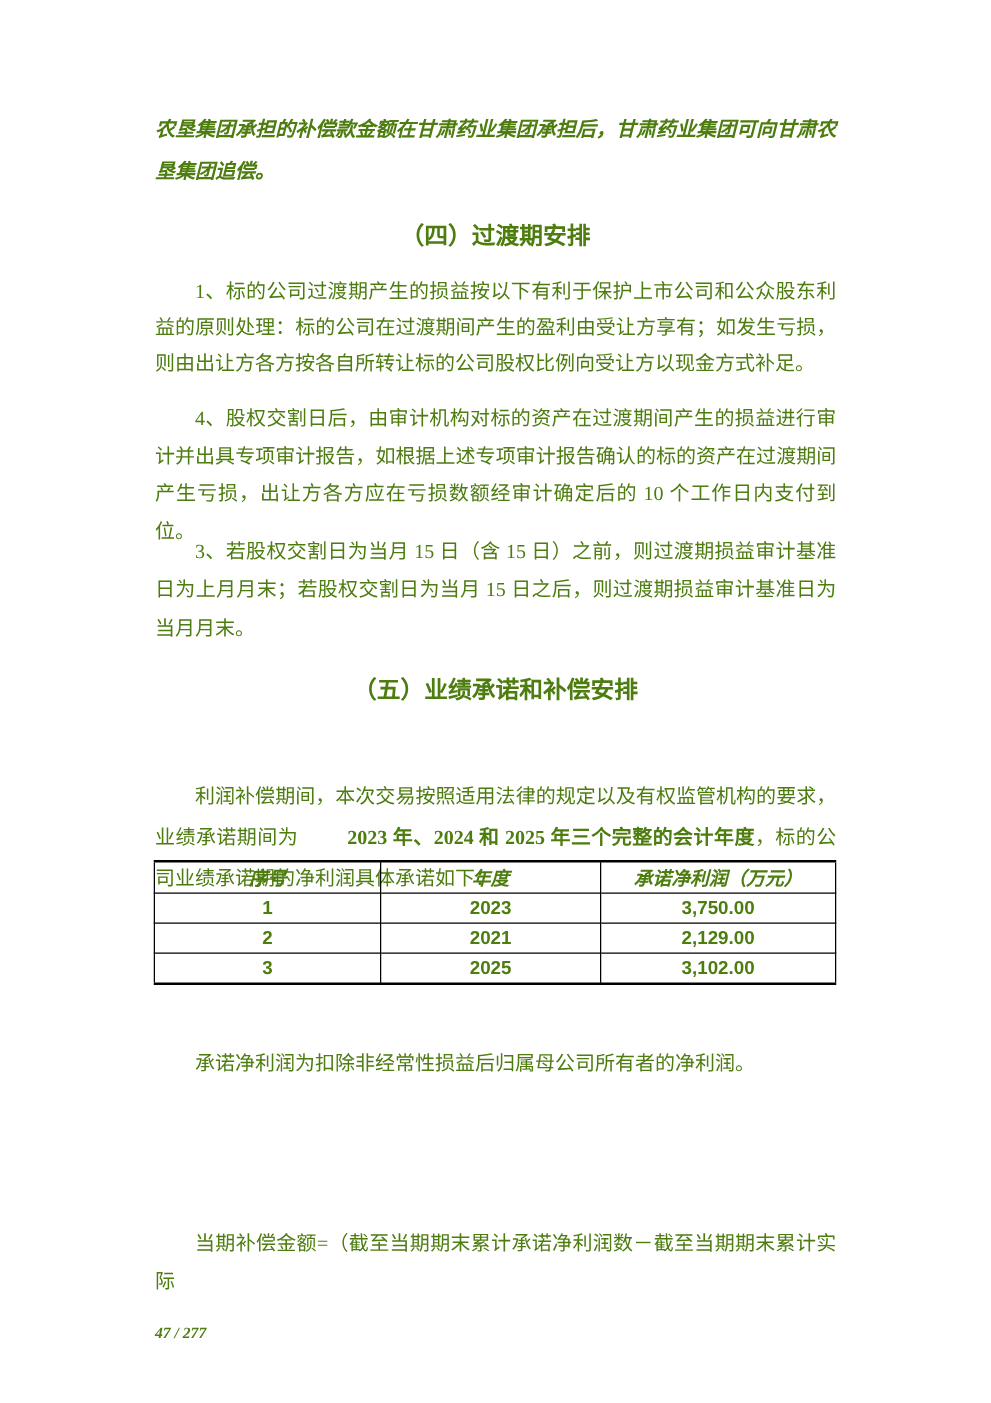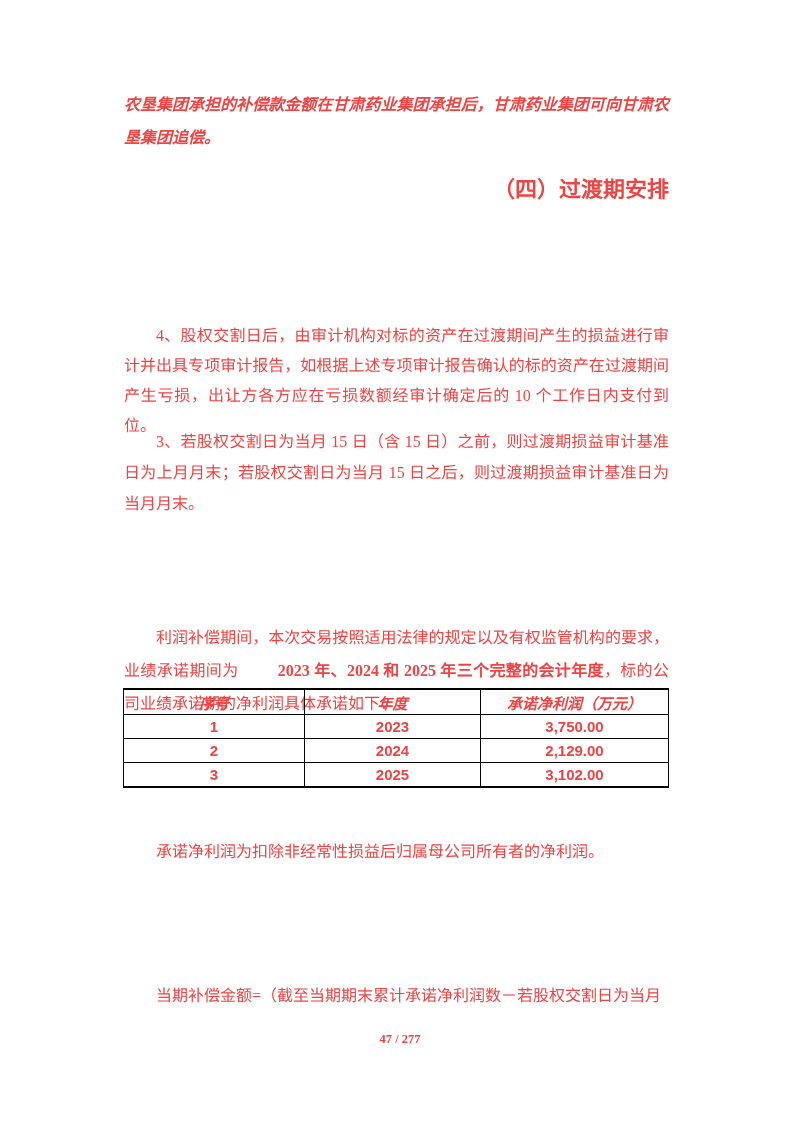--- a/index.html
+++ b/index.html
@@ -5,21 +5,21 @@
   html, body {
     margin: 0;
     padding: 0;
     background: #ffffff;
   }
   .page {
     position: relative;
     width: 793px;
     height: 1122px;
     background: #ffffff;
-    color: #ef4444;
+    color: #4d7c0f;
     font-family: "Liberation Serif", "DejaVu Serif", serif;
     overflow: hidden;
   }
   .block {
     position: absolute;
     left: 124px;
     width: 545px;
     margin: 0;
   }
   
@@ -27,23 +27,23 @@
     top: 88px;
     font-size: 16px;
     line-height: 33px;
     font-weight: bold;
     font-style: italic;
     text-align: justify;
   }
   .heading {
     font-family: "Liberation Sans", "DejaVu Sans", sans-serif;
     font-weight: bold;
-    font-size: 22px;
+    font-size: 19px;
     line-height: 26px;
-    text-align: right;
+    text-align: center;
   }
   .h4pos { top: 177px; }
   .h5pos { top: 540px; }
   .body {
     font-size: 16px;
     text-align: justify;
     text-indent: 2em;
   }
   .p1 { top: 219px; line-height: 29px; }
   .p2 { top: 321px; line-height: 30px; }
@@ -84,42 +84,45 @@
   }
   .promise-table td {
     height: 23px;
     font-family: "Liberation Sans", "DejaVu Sans", sans-serif;
     font-weight: bold;
     font-size: 15px;
   }
   .pagenum {
     position: absolute;
     left: 124px;
-    top: 1030px;
+    top: 1057px;
     width: 552px;
-    text-align: center;
+    text-align: left;
     font-size: 12.5px;
     font-weight: bold;
     line-height: 18px;
+    font-style: italic;
   }
 </style>
 </head>
 <body>
 
 <div class="page">
 
   <p class="block intro">农垦集团承担的补偿款金额在甘肃药业集团承担后，甘肃药业集团可向甘肃农垦集团追偿。</p>
 
   <h2 class="block heading h4pos">（四）过渡期安排</h2>
 
+  <p class="block body p1">1、标的公司过渡期产生的损益按以下有利于保护上市公司和公众股东利益的原则处理：标的公司在过渡期间产生的盈利由受让方享有；如发生亏损，则由出让方各方按各自所转让标的公司股权比例向受让方以现金方式补足。</p>
 
   <p class="block body p2">4、股权交割日后，由审计机构对标的资产在过渡期间产生的损益进行审计并出具专项审计报告，如根据上述专项审计报告确认的标的资产在过渡期间产生亏损，出让方各方应在亏损数额经审计确定后的 10 个工作日内支付到位。</p>
 
   <p class="block body p3">3、若股权交割日为当月 15 日（含 15 日）之前，则过渡期损益审计基准日为上月月末；若股权交割日为当月 15 日之后，则过渡期损益审计基准日为当月月末。</p>
 
+  <h2 class="block heading h5pos">（五）业绩承诺和补偿安排</h2>
 
 
   <p class="block body commit"><span>利润补偿期间，本次交易按照适用法律的规定以及有权监管机构的要求，业绩承诺期间为 </span><span class="bold-seg">2023 年、2024 和 2025 年三个完整的会计年度</span><span>，标的公司业绩承诺期的净利润具体承诺如下：</span></p>
 
   <table class="promise-table">
     <colgroup>
         <col class="c1">
         <col class="c2">
         <col class="c3">
       </colgroup>
@@ -131,32 +134,32 @@
       </tr>
     </thead>
     <tbody>
       <tr>
         <td>1</td>
         <td>2023</td>
         <td>3,750.00</td>
       </tr>
       <tr>
         <td>2</td>
-        <td>2024</td>
+        <td>2021</td>
         <td>2,129.00</td>
       </tr>
       <tr>
         <td>3</td>
         <td>2025</td>
         <td>3,102.00</td>
       </tr>
     </tbody>
   </table>
 
   <p class="block body note">承诺净利润为扣除非经常性损益后归属母公司所有者的净利润。</p>
 
 
 
-  <p class="block body formula">当期补偿金额=（截至当期期末累计承诺净利润数－若股权交割日为当月</p>
+  <p class="block body formula">当期补偿金额=（截至当期期末累计承诺净利润数－截至当期期末累计实际</p>
 
   <div class="pagenum">47 / 277</div>
 
 </div>
 
 </body></html>

